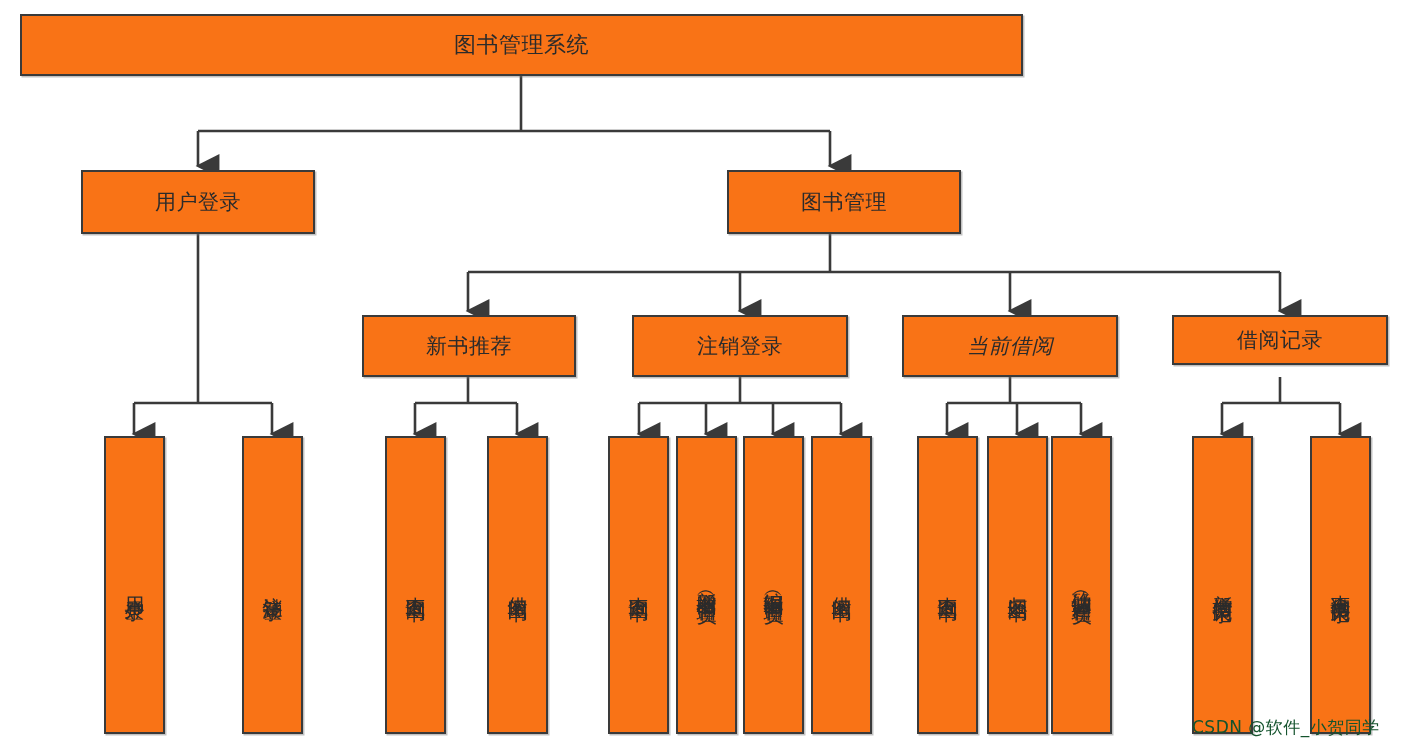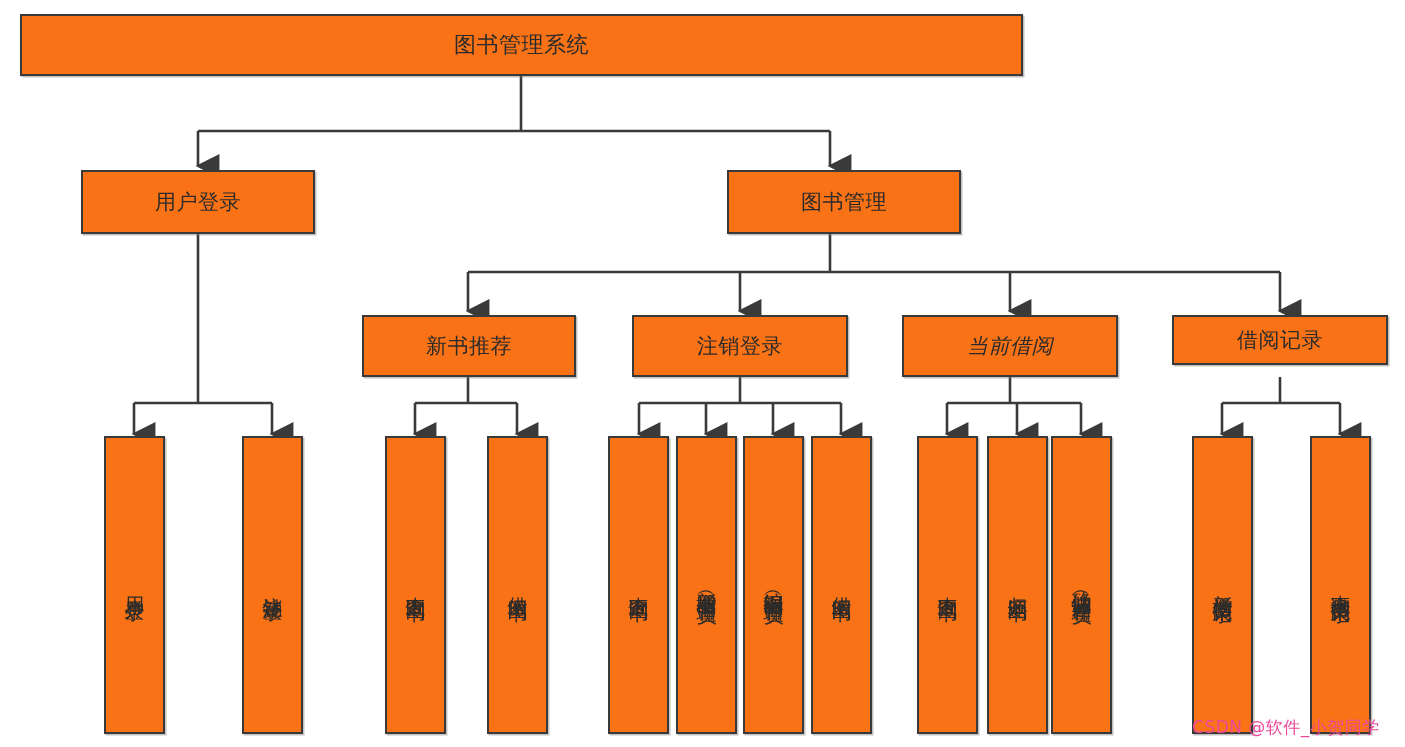--- a/index.html
+++ b/index.html
@@ -57,21 +57,21 @@
   .node.v .label {
     writing-mode: vertical-rl;
     text-orientation: upright;
     font-size: 20px;
     line-height: 1.35;
     letter-spacing: 2px;
     max-height: 270px;
   }
   #watermark {
     position: absolute;
-    color: #ec4899;
+    color: #14532d;
     font-size: 17px;
     letter-spacing: 0.5px;
     white-space: nowrap;
     user-select: none;
   }
 </style>
 </head>
 <body>
 
 <div id="canvas">

